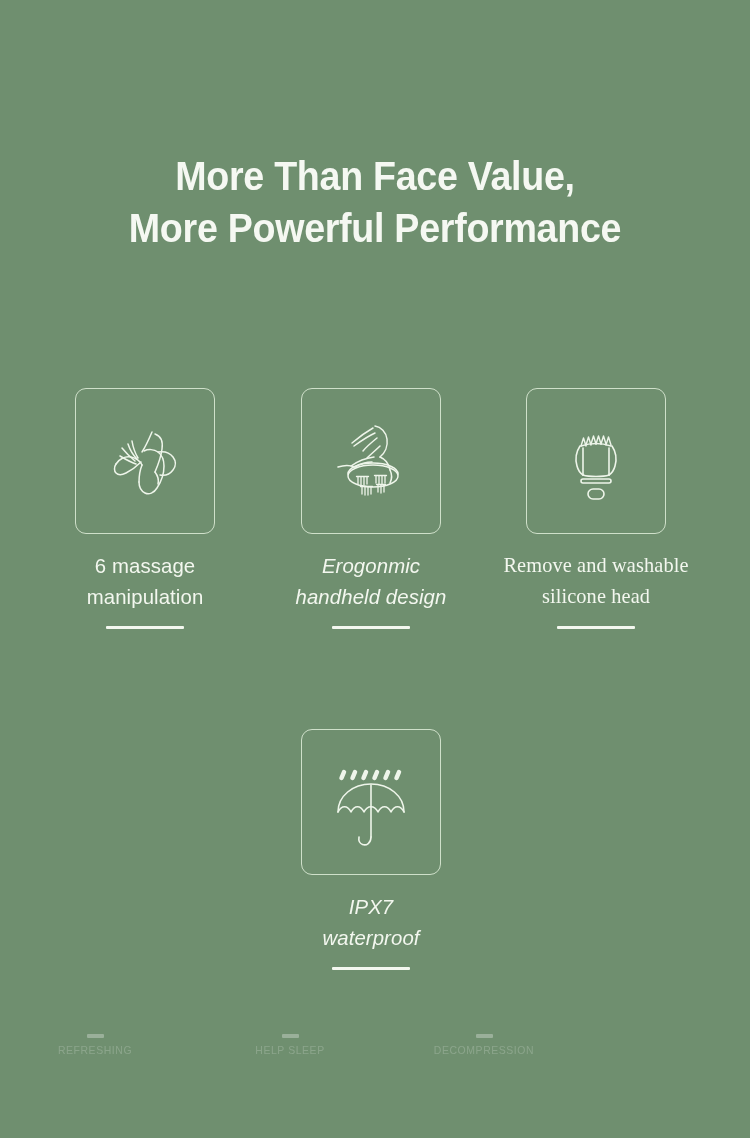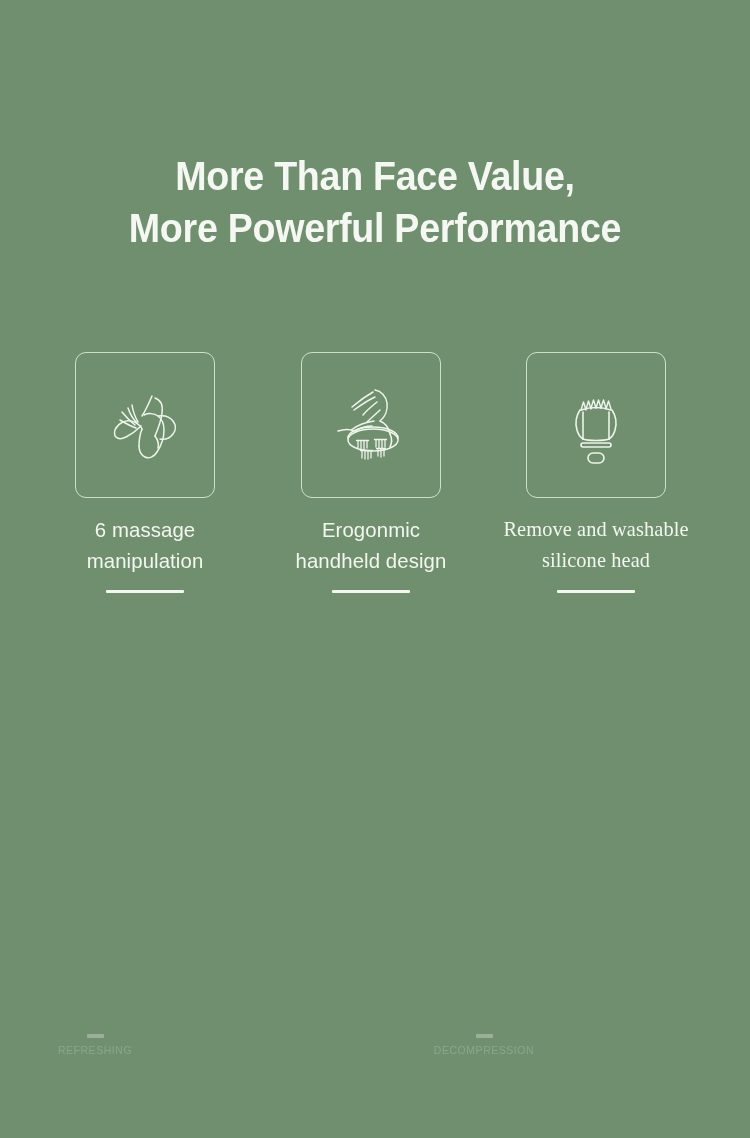--- a/index.html
+++ b/index.html
@@ -30,36 +30,36 @@
     letter-spacing:-0.3px;
     transform:scaleX(0.94);
     transform-origin:center top;
   }
   .headline .line { display:block; white-space:nowrap; }
 
   
   .grid {
     position:absolute;
     left:0;
-    top:352px;
+    top:388px;
     width:750px;
   }
   .row {
     position:relative;
     width:750px;
     height:341px;
   }
   .cell {
     position:absolute;
     width:226px;
     top:0;
     text-align:center;
   }
   .cell.c0 { left:32px; }
-  .cell.c1 { left:258px; }
+  .cell.c1 { left:258px;font-style:italic; }
   .cell.c2 { left:483px;font-family:Liberation Serif, serif; }
 
   .icon-box {
     width:140px;
     height:146px;
     margin:0 auto;
     border:1px solid #cfe0ca;
     border-radius:11px;
     display:flex;
     align-items:center;
@@ -216,27 +216,56 @@
         <span class="cl">silicone head</span>
       </div>
       <div class="rule"></div>
     </div>
 
   </div>
 
   <div class="row">
 
 
+    <div class="cell c1">
+      <div class="icon-box">
+        <svg width="106" height="106" viewBox="0 0 106 106" fill="none" stroke="#eef5ea" stroke-width="1.6" stroke-linecap="round" stroke-linejoin="round">
+          <g stroke-width="4.5" stroke-linecap="round">
+            <path d="M26 23 l-2.5 6"></path>
+            <path d="M37 23 l-2.5 6"></path>
+            <path d="M48 23 l-2.5 6"></path>
+            <path d="M59 23 l-2.5 6"></path>
+            <path d="M70 23 l-2.5 6"></path>
+            <path d="M81 23 l-2.5 6"></path>
+          </g>
+          <path d="M20 63 C20 47 34.8 35 53 35 C71.2 35 86 47 86 63"></path>
+          <path d="M20 63 C23.5 56 29.5 56 33 63 C36.5 56 42.5 56 46 63
+                   C49.5 56 56.5 56 60 63 C63.5 56 69.5 56 73 63
+                   C76.5 56 82.5 56 86 63"></path>
+          <path d="M53 36 v52"></path>
+          <path d="M53 88 C53 94 48.5 97 44.5 95.5 C41.5 94.3 40.5 91 41 88"></path>
+        </svg>
+      </div>
+      <div class="caption">
+        <span class="cl">IPX7</span>
+        <span class="cl">waterproof</span>
+      </div>
+      <div class="rule"></div>
+    </div>
 
 
   </div>
 </div>
 
 <div class="footer">
   <div class="fitem f0">
     <div class="fdash"></div>
     <div class="flabel">REFRESHING</div>
   </div>
+  <div class="fitem f1">
+    <div class="fdash"></div>
+    <div class="flabel">HELP SLEEP</div>
+  </div>
   <div class="fitem f2">
     <div class="fdash"></div>
     <div class="flabel">DECOMPRESSION</div>
   </div>
 </div>
 
 </body></html>

